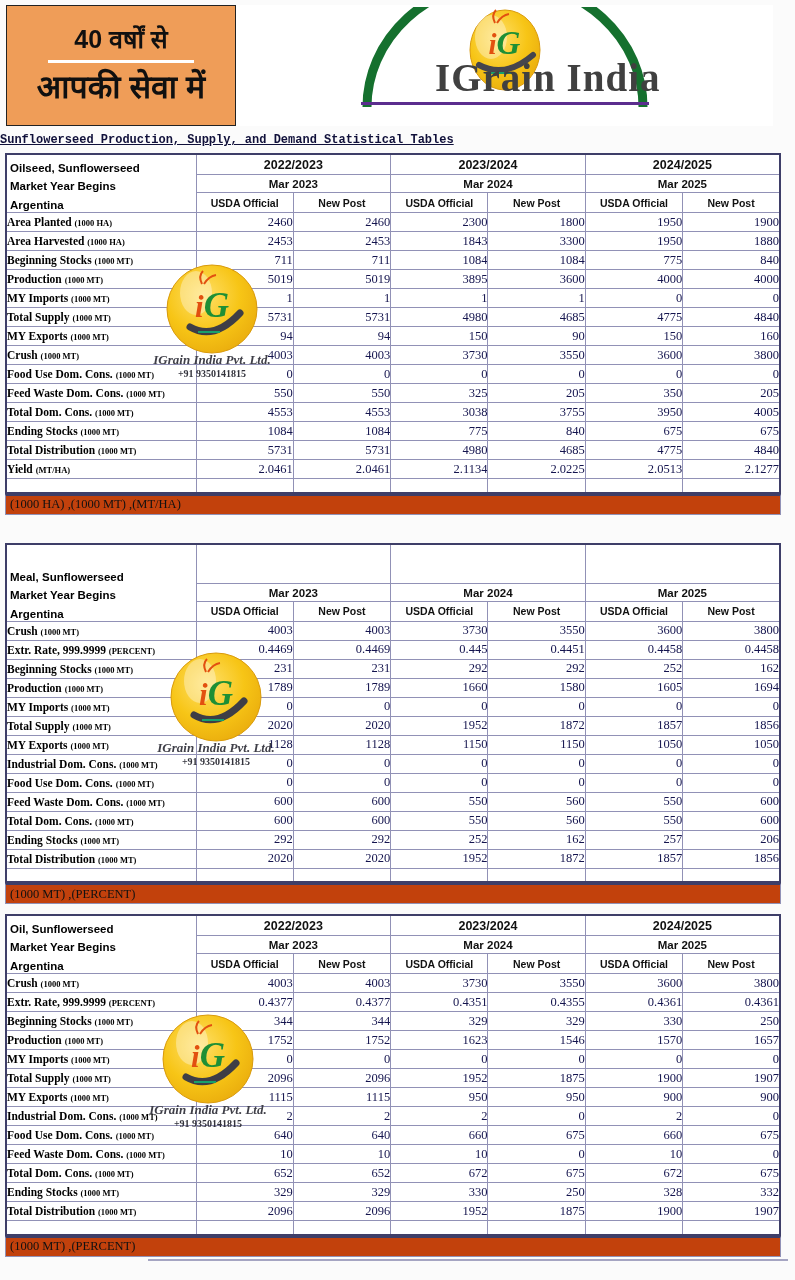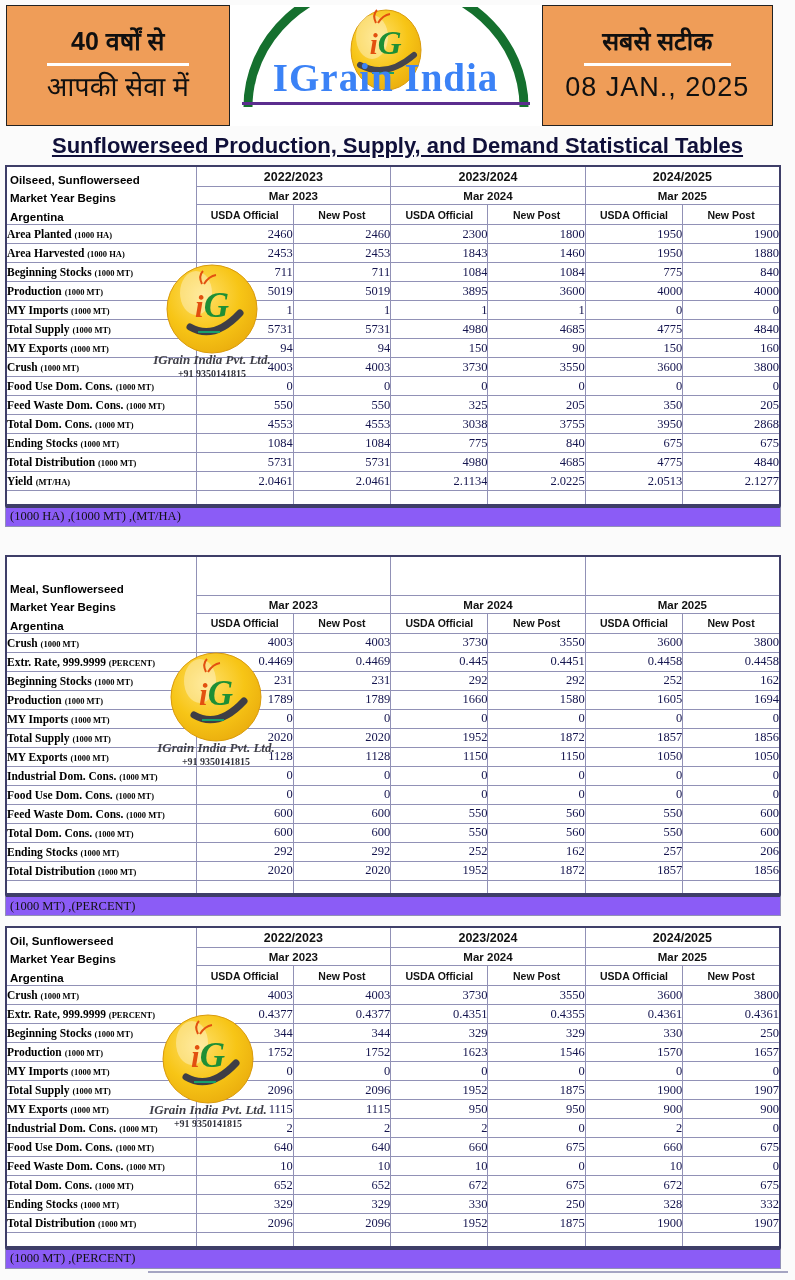--- a/index.html
+++ b/index.html
@@ -10,43 +10,43 @@
   }
   #page{position:relative;width:795px;height:1280px;}
 
   
   .banner{display:flex;margin:5px 22px 0 6px;height:121px;}
   .obox{background:#EF9D58;border:1px solid #222;display:flex;flex-direction:column;
         align-items:center;justify-content:center;color:#101010;}
   .obox-left{width:228px;}
   .obox-right{width:236px;}
   .obox .ln1{font-size:25px;font-weight:bold;line-height:1.1;}
-  .obox .ln2{font-size:27px;font-weight:normal;line-height:1.1;}
+  .obox .ln2{font-size:32px;font-weight:bold;line-height:1.1;}
   .obox .wline{width:64%;border-top:3px solid #fff;margin:7px 0;}
   .obox-right .ln2{letter-spacing:1px;}
 
   .logo-wrap{flex:1;background:#fff;position:relative;}
   .logo-core{position:relative;width:312px;height:121px;margin:0 auto;}
   .logo-core svg{position:absolute;top:2px;left:0;}
   .logo-mono{position:absolute;top:22px;left:0;width:100%;text-align:center;
              font-family:"Liberation Serif", serif;font-weight:bold;font-style:italic;
              line-height:1;z-index:3;}
   .logo-mono .mi{color:#E2500F;font-size:29px;}
   .logo-mono .mg{color:#1E8F35;font-size:33px;}
-  .brand{position:absolute;top:53px;width:100%;text-align:center;z-index:2;
+  .brand{position:absolute;top:53px;width:100%;text-align:right;z-index:2;
          font-family:"Liberation Serif", serif;font-weight:bold;font-size:39px;
-         color:#3b82f6;letter-spacing:1px;line-height:1;}
+         color:#404040;letter-spacing:1px;line-height:1;}
   .brand-line{position:absolute;top:97px;left:50%;transform:translateX(-50%);
               width:288px;border-top:3px solid #5B2D8E;z-index:2;}
   .tagline{position:absolute;top:103px;width:100%;text-align:center;
            font-size:12.5px;font-weight:bold;color:#1d1d40;letter-spacing:.5px;}
 
   
-  .title{margin-top:7px;text-align:center;font-family:Liberation Sans, sans-serif;
-         font-weight:bold;font-size:22px;color:#10103A;text-decoration:underline;}
+  .title{margin-top:7px;font-family:Liberation Mono, monospace;
+         font-weight:bold;font-size:12px;color:#10103A;text-decoration:underline;}
 
   
   .tables{margin:6px 0 0 5px;}
   .tblwrap{margin-bottom:0;}
   .gap-lg{margin-bottom:28px;}
   .gap-sm{margin-bottom:10px;}
   table.psd{border-collapse:collapse;width:776px;table-layout:fixed;background:#fff;
             border:2px solid #3E3E68;}
   table.psd td{border:1px solid #9191B6;padding:0;overflow:hidden;}
   .hdr-side{vertical-align:top;}
@@ -54,21 +54,21 @@
              font-weight:bold;font-size:11.5px;color:#000;}
   .year-cell{text-align:center;font-weight:bold;font-size:12.5px;border-radius:9px;}
   .month-cell{text-align:center;font-weight:bold;font-size:11.5px;}
   .colhdr-cell{text-align:center;font-weight:bold;font-size:10.5px;}
   .row-label{font-family:"Liberation Serif", serif;font-weight:bold;font-size:11.5px;
              padding-left:3px;color:#000;white-space:nowrap;}
   .row-label .unit{font-size:8.5px;}
   .value-cell{font-family:"Liberation Serif", serif;font-size:12.5px;text-align:right;
               padding-right:4px;color:#14144E;}
   .footnote{width:776px;box-sizing:border-box;border:1px solid #9191B6;border-top:2px solid #3E3E68;
-            height:21px;background:#8b5cf6;display:flex;align-items:center;padding-left:4px;
+            height:21px;background:#c2410c;display:flex;align-items:center;padding-left:4px;
             font-family:"Liberation Serif", serif;font-size:12.5px;color:#111;}
   .next-line{margin:2px 0 0 148px;width:640px;border-top:2px solid #A5A5C2;}
 
   
   .wm{position:absolute;width:160px;text-align:center;z-index:5;pointer-events:none;}
   .wm-oval{position:relative;width:96px;height:94px;margin:0 auto;}
   .wm-mono{position:absolute;top:25px;left:0;width:100%;text-align:center;line-height:1;
            font-family:"Liberation Serif", serif;font-weight:bold;font-style:italic;}
   .wm-mono .mi{color:#E2500F;font-size:31px;}
   .wm-mono .mg{color:#1E8F35;font-size:35px;}
@@ -109,25 +109,20 @@
           <line x1="142" y1="66" x2="164" y2="66" stroke="#18A06B" stroke-width="2"></line>
         </svg>
         <div class="logo-mono">
           <span class="mi">i</span><span class="mg">G</span>
         </div>
         <div class="brand">IGrain India</div>
         <div class="brand-line"></div>
       </div>
     </div>
 
-    <div class="obox obox-right">
-      <div class="ln1">सबसे सटीक</div>
-      <div class="wline"></div>
-      <div class="ln2">08 JAN., 2025</div>
-    </div>
   </div>
 
   <div class="title">Sunflowerseed Production, Supply, and Demand Statistical Tables</div>
 
   <div class="tables">
       <div class="tblwrap gap-lg">
         <table class="psd">
           <colgroup>
             <col style="width: 190px;">
             <col>
@@ -170,21 +165,21 @@
               <td class="value-cell">2300</td>
               <td class="value-cell">1800</td>
               <td class="value-cell">1950</td>
               <td class="value-cell">1900</td>
             </tr>
             <tr style="height: 19px;">
               <td class="row-label"><span class="lbl">Area Harvested </span><span class="unit">(1000 HA)</span></td>
               <td class="value-cell">2453</td>
               <td class="value-cell">2453</td>
               <td class="value-cell">1843</td>
-              <td class="value-cell">1460</td>
+              <td class="value-cell">3300</td>
               <td class="value-cell">1950</td>
               <td class="value-cell">1880</td>
             </tr>
             <tr style="height: 19px;">
               <td class="row-label"><span class="lbl">Beginning Stocks </span><span class="unit">(1000 MT)</span></td>
               <td class="value-cell">711</td>
               <td class="value-cell">711</td>
               <td class="value-cell">1084</td>
               <td class="value-cell">1084</td>
               <td class="value-cell">775</td>
@@ -253,21 +248,21 @@
               <td class="value-cell">350</td>
               <td class="value-cell">205</td>
             </tr>
             <tr style="height: 19px;">
               <td class="row-label"><span class="lbl">Total Dom. Cons. </span><span class="unit">(1000 MT)</span></td>
               <td class="value-cell">4553</td>
               <td class="value-cell">4553</td>
               <td class="value-cell">3038</td>
               <td class="value-cell">3755</td>
               <td class="value-cell">3950</td>
-              <td class="value-cell">2868</td>
+              <td class="value-cell">4005</td>
             </tr>
             <tr style="height: 19px;">
               <td class="row-label"><span class="lbl">Ending Stocks </span><span class="unit">(1000 MT)</span></td>
               <td class="value-cell">1084</td>
               <td class="value-cell">1084</td>
               <td class="value-cell">775</td>
               <td class="value-cell">840</td>
               <td class="value-cell">675</td>
               <td class="value-cell">675</td>
             </tr>

